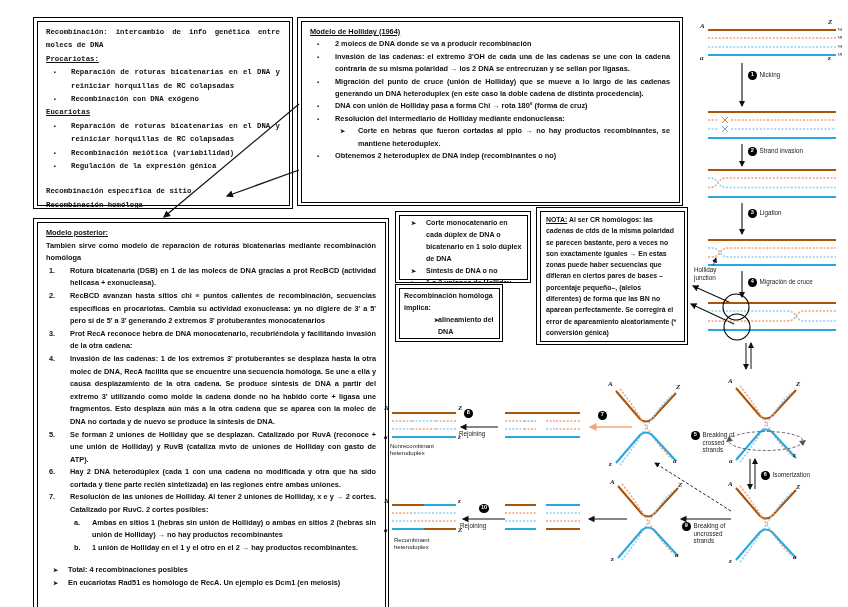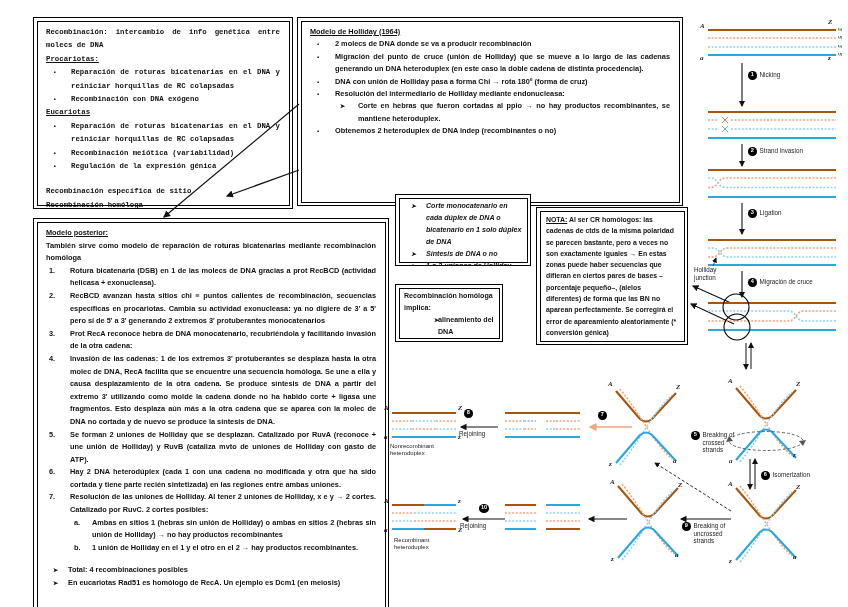--- a/index.html
+++ b/index.html
@@ -53,20 +53,21 @@
       <div>Recombinación específica de sitio</div>
       <div>Recombinación homóloga</div>
 
     </div>
   </div>
 
   <div class="dbox" style="left:297px;top:17px;width:386px;height:189px;padding-left:48px;">
     <div class="pad txt" style="line-height:12.4px;">
       <div class="u">Modelo de Holliday (1964)</div>
       <div class="b1">2 molecs de DNA donde se va a producir recombinación</div>
+      <div class="b1">Invasión de las cadenas: el extremo 3'OH de cada una de las cadenas se une con la cadena contraria de su misma polaridad → los 2 DNA se entrecruzan y se sellan por ligasas.</div>
       <div class="b1">Migración del punto de cruce (unión de Holliday) que se mueve a lo largo de las cadenas generando un DNA heteroduplex (en este caso la doble cadena de distinta procedencia).</div>
       <div class="b1">DNA con unión de Holliday pasa a forma Chi → rota 180º (forma de cruz)</div>
       <div class="b1">Resolución del intermediario de Holliday mediante endonucleasa:</div>
       <div class="b2">Corte en hebras que fueron cortadas al ppio → no hay productos recombinantes, se mantiene heteroduplex.</div>
       <div class="b1">Obtenemos 2 heteroduplex de DNA indep (recombinantes o no)</div>
     </div>
   </div>
 
   <div class="dbox" style="left:33px;top:218px;width:356px;height:468px;">
     <div class="pad txt" style="line-height:12.6px;">
@@ -81,21 +82,21 @@
       <div class="ni"><span class="n">7.</span><span>Resolución de las uniones de Holliday. Al tener 2 uniones de Holliday, x e y → 2 cortes. Catalizado por RuvC. 2 cortes posibles:</span></div>
       <div class="ab"><span class="n">a.</span><span>Ambas en sitios 1 (hebras sin unión de Holliday) o ambas en sitios 2 (hebras sin unión de Holliday) → no hay productos recombinantes</span></div>
       <div class="ab"><span class="n">b.</span><span>1 unión de Holliday en el 1 y el otro en el 2 → hay productos recombinantes.</span></div>
       <div class="gap" style="height:10px;"></div>
       <div class="b2s">Total: 4 recombinaciones posibles</div>
       <div class="b2s">En eucariotas Rad51 es homólogo de RecA. Un ejemplo es Dcm1 (en meiosis)</div>
 
     </div>
   </div>
 
-  <div class="dbox" style="left:395px;top:194px;width:136px;height:72px;font-style:italic;">
+  <div class="dbox" style="left:395px;top:211px;width:136px;height:72px;">
     <div class="pad txt sm" style="padding:6px 8px;line-height:11.9px;text-align:left;">
       <div class="b2s">Corte monocatenario en cada dúplex de DNA o bicatenario en 1 solo dúplex de DNA</div>
       <div class="b2s">Síntesis de DNA o no</div>
       <div class="b2s">1 o 2 uniones de Holliday</div>
     </div>
   </div>
 
   <div class="dbox" style="left:395px;top:284px;width:108px;height:58px;">
     <div class="pad txt sm" style="padding:5px 8px;line-height:12px;text-align:left;">
       <div>Recombinación homóloga implica:</div>

